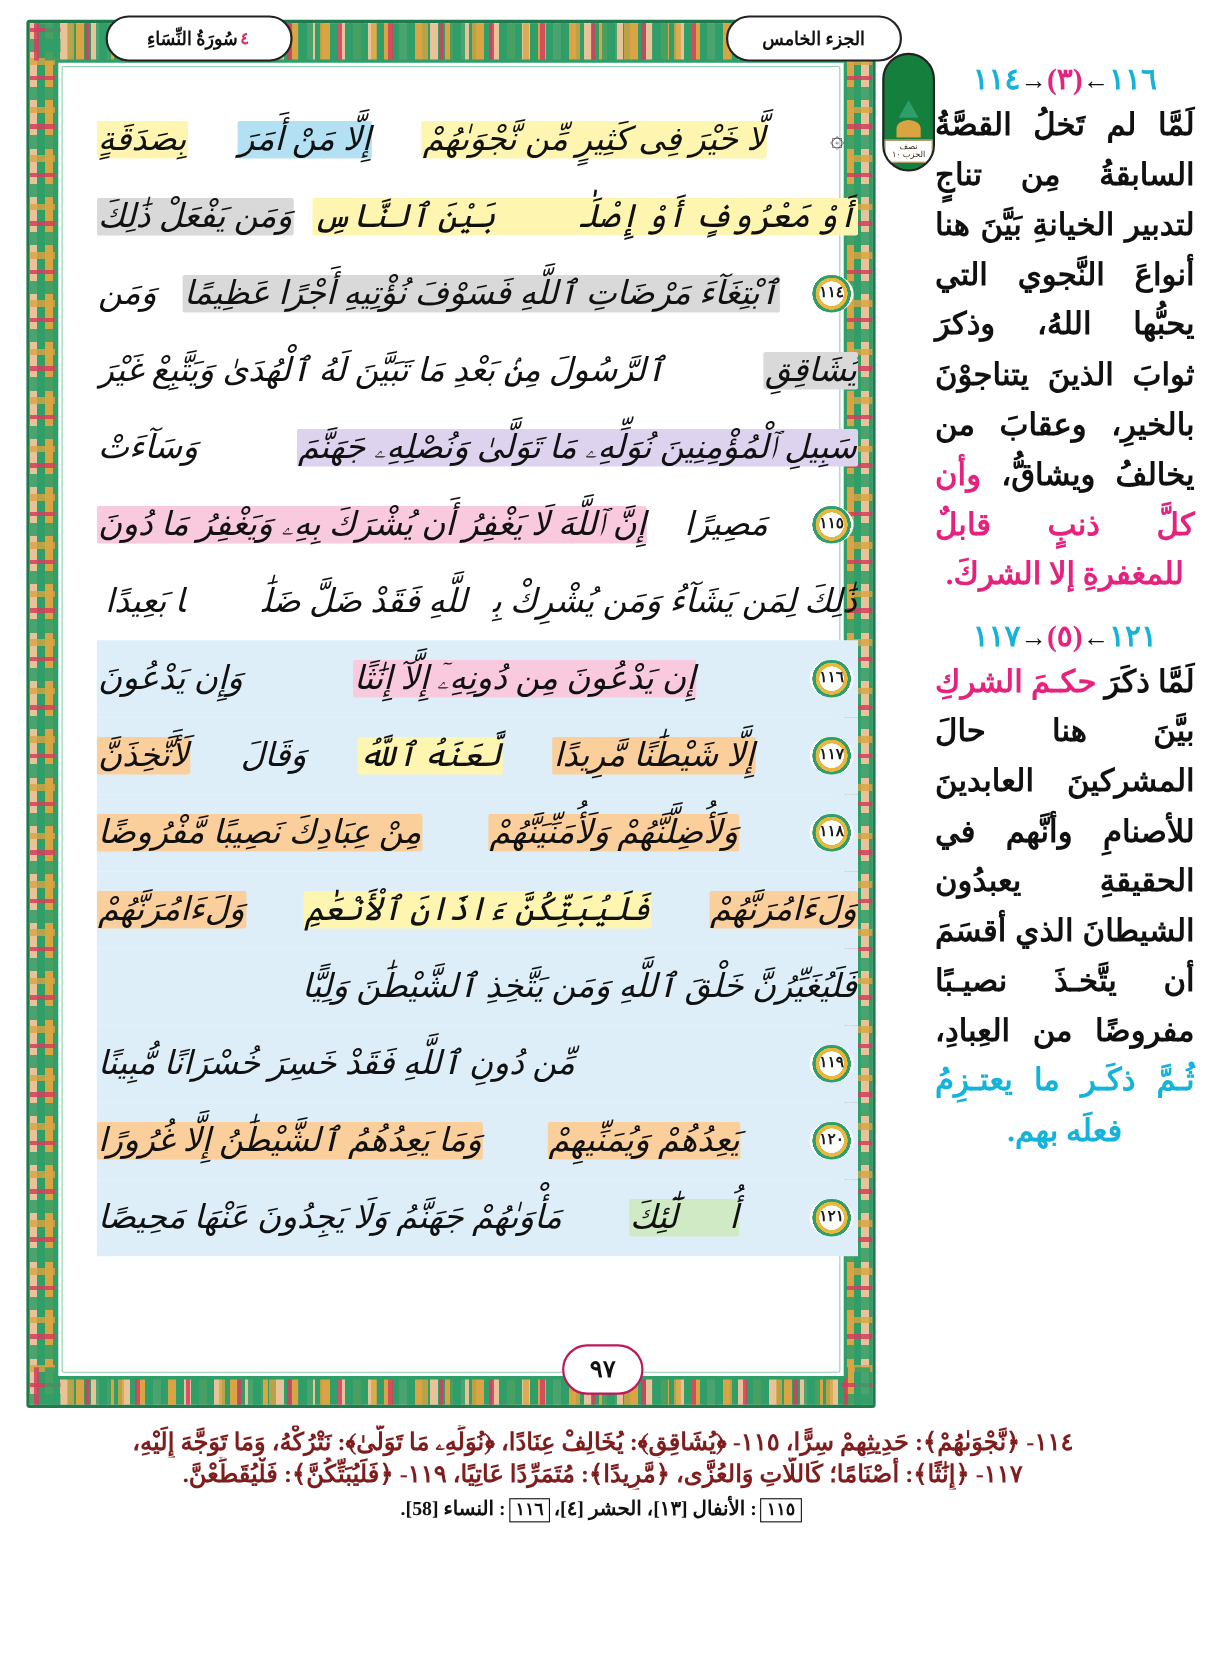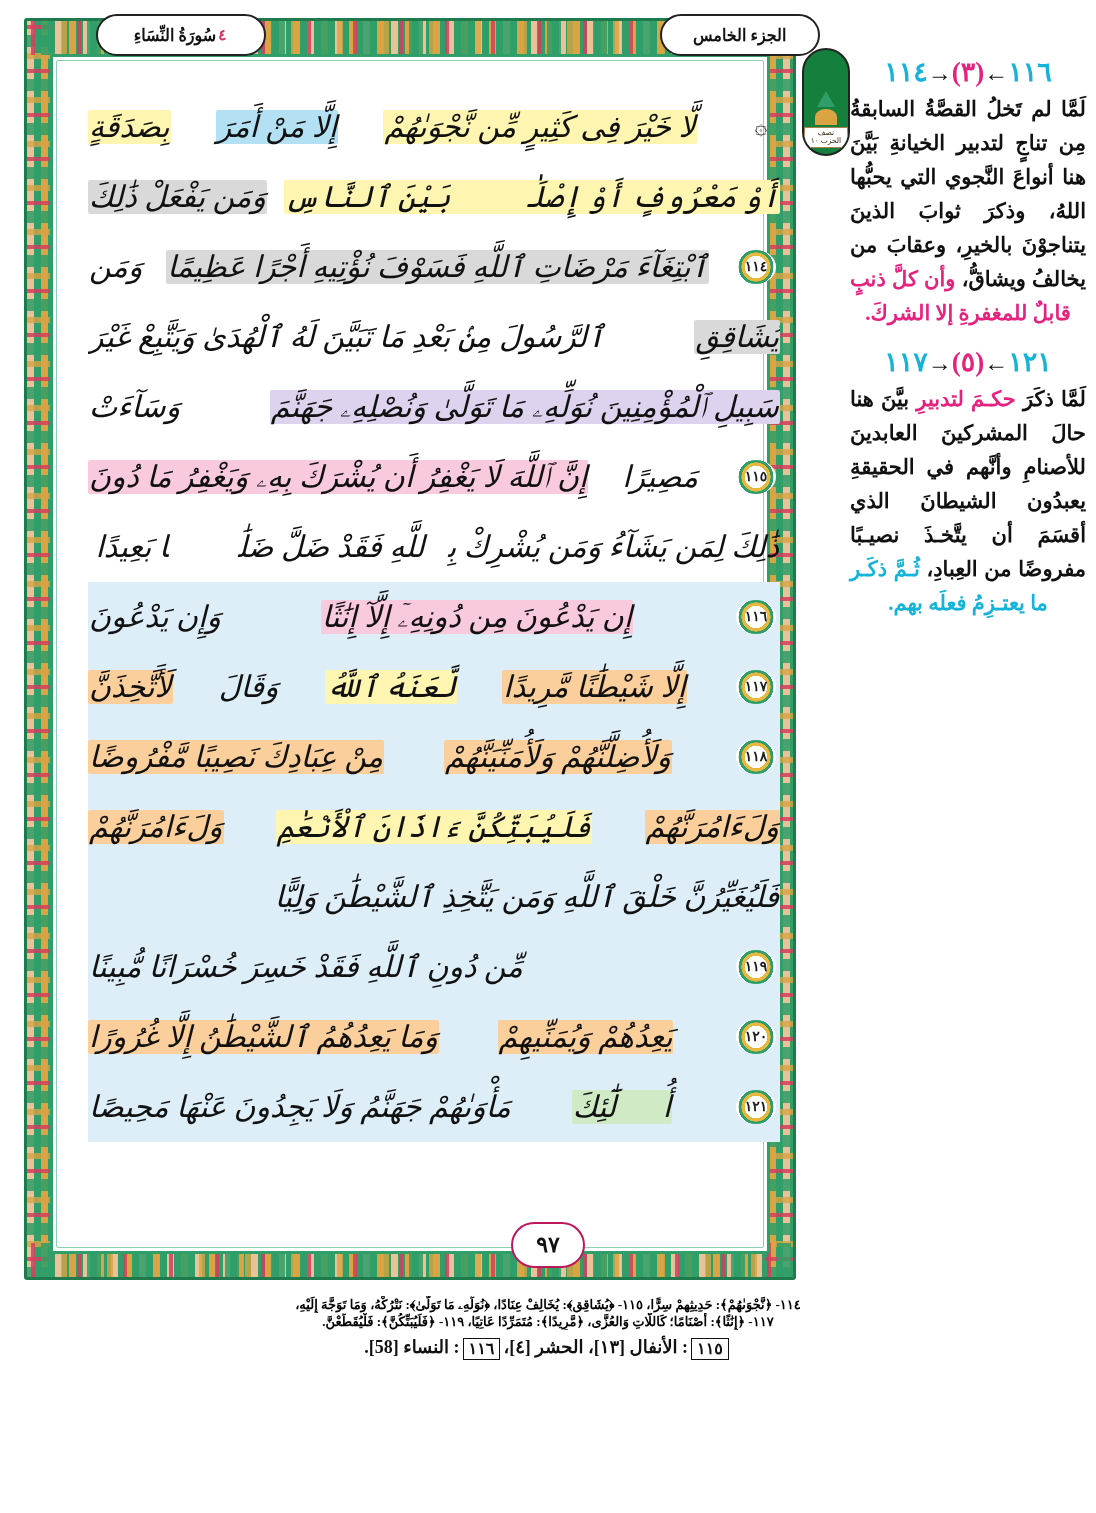--- a/index.html
+++ b/index.html
@@ -189,21 +189,21 @@
     color: #15b3da;
     letter-spacing: 0px;
     margin-bottom: 4px;
     direction: rtl;
     white-space: nowrap;
   }
   .sb-range .mid { color: #e5237f; }
   .sb-range .arrow { color: #111; font-size: 24px; }
   .sb-body {
     font-family: "Liberation Serif", "DejaVu Serif", serif;
-    font-size: 21px;
+    font-size: 28px;
     line-height: 1.62;
     color: #111;
     text-align: justify;
     text-align-last: center;
     font-weight: 700;
     direction: rtl;
   }
   .sb-body .magenta { color: #e5237f; }
   .sb-body .cyan { color: #15b3da; }
 
@@ -262,21 +262,21 @@
     direction: rtl;
     text-align: center;
   }
   .fn-line {
     font-family: "Liberation Serif", "DejaVu Serif", serif;
     font-weight: 700;
     line-height: 1.32;
     white-space: nowrap;
     overflow: hidden;
   }
-  .fn-cyan { color: #000000; font-size: 13px; }
+  .fn-cyan { color: #7f1d1d; font-size: 22px; }
   .fn-magenta { color: #e5237f; font-size: 17px; }
   .boxnum {
     display: inline-block;
     border: 1.5px solid #111;
     padding: 0 5px;
     margin: 0 3px;
     font-size: 16px;
     line-height: 1.25;
     color: #111;
     vertical-align: middle;
@@ -392,21 +392,21 @@
     <div class="plate">نصف الحزب ١٠</div>
   </div>
 
   <div id="sidebar">
       <div class="sb-block">
         <div class="sb-range"><span>١١٦</span><span class="arrow">←</span><span class="mid">(٣)</span><span class="arrow">→</span><span>١١٤</span></div>
         <div class="sb-body"><span class="">لَمَّا لم تَخلُ القصَّةُ السابقةُ مِن تناجٍ لتدبير الخيانةِ بَيَّنَ هنا أنواعَ النَّجوي التي يحبُّها اللهُ، وذكرَ ثوابَ الذينَ يتناجوْنَ بالخيرِ، وعقابَ من يخالفُ ويشاقُّ، </span><span class="magenta">وأن كلَّ ذنبٍ قابلٌ للمغفرةِ إلا الشركَ.</span></div>
       </div>
       <div class="sb-block">
         <div class="sb-range"><span>١٢١</span><span class="arrow">←</span><span class="mid">(٥)</span><span class="arrow">→</span><span>١١٧</span></div>
-        <div class="sb-body"><span class="">لَمَّا ذكَرَ </span><span class="magenta">حكـمَ لتدبيرِ</span><span class=""> بيَّنَ هنا حالَ المشركينَ العابدينَ للأصنامِ وأنَّهم في الحقيقةِ يعبدُون الشيطانَ الذي أقسَمَ أن يتَّخـذَ نصيـبًا مفروضًا من العِبادِ، </span><span class="cyan">ثُـمَّ ذكَـر ما يعتـزِمُ فعلَه بهم.</span></div>
+        <div class="sb-body"><span class="">لَمَّا ذكَرَ </span><span class="magenta">حكـمَ الشركِ</span><span class=""> بيَّنَ هنا حالَ المشركينَ العابدينَ للأصنامِ وأنَّهم في الحقيقةِ يعبدُون الشيطانَ الذي أقسَمَ أن يتَّخـذَ نصيـبًا مفروضًا من العِبادِ، </span><span class="cyan">ثُـمَّ ذكَـر ما يعتـزِمُ فعلَه بهم.</span></div>
       </div>
     </div>
 
   <div id="page-number">٩٧</div>
 
   <div id="footnotes">
       <div class="fn-line fn-cyan">١١٤- ﴿نَّجْوَىٰهُمْ﴾: حَدِيثِهِمْ سِرًّا، ١١٥- ﴿يُشَاقِقِ﴾: يُخَالِفْ عِنَادًا، ﴿نُوَلِّهِۦ مَا تَوَلَّىٰ﴾: نَتْرُكْهُ، وَمَا تَوَجَّهَ إِلَيْهِ،</div>
       <div class="fn-line fn-cyan">١١٧- ﴿إِنَٰثًا﴾: أَصْنَامًا؛ كَاللَّاتِ وَالعُزَّى، ﴿مَّرِيدًا﴾: مُتَمَرِّدًا عَاتِيًا، ١١٩- ﴿فَلَيُبَتِّكُنَّ﴾: فَلْيُقَطِّعْنَّ.</div>
       <div class="refs-row"><span class="boxnum">١١٥</span><span>: الأنفال [١٣]، الحشر [٤]،</span><span class="boxnum">١١٦</span><span>: النساء [58].</span></div>
     </div>

